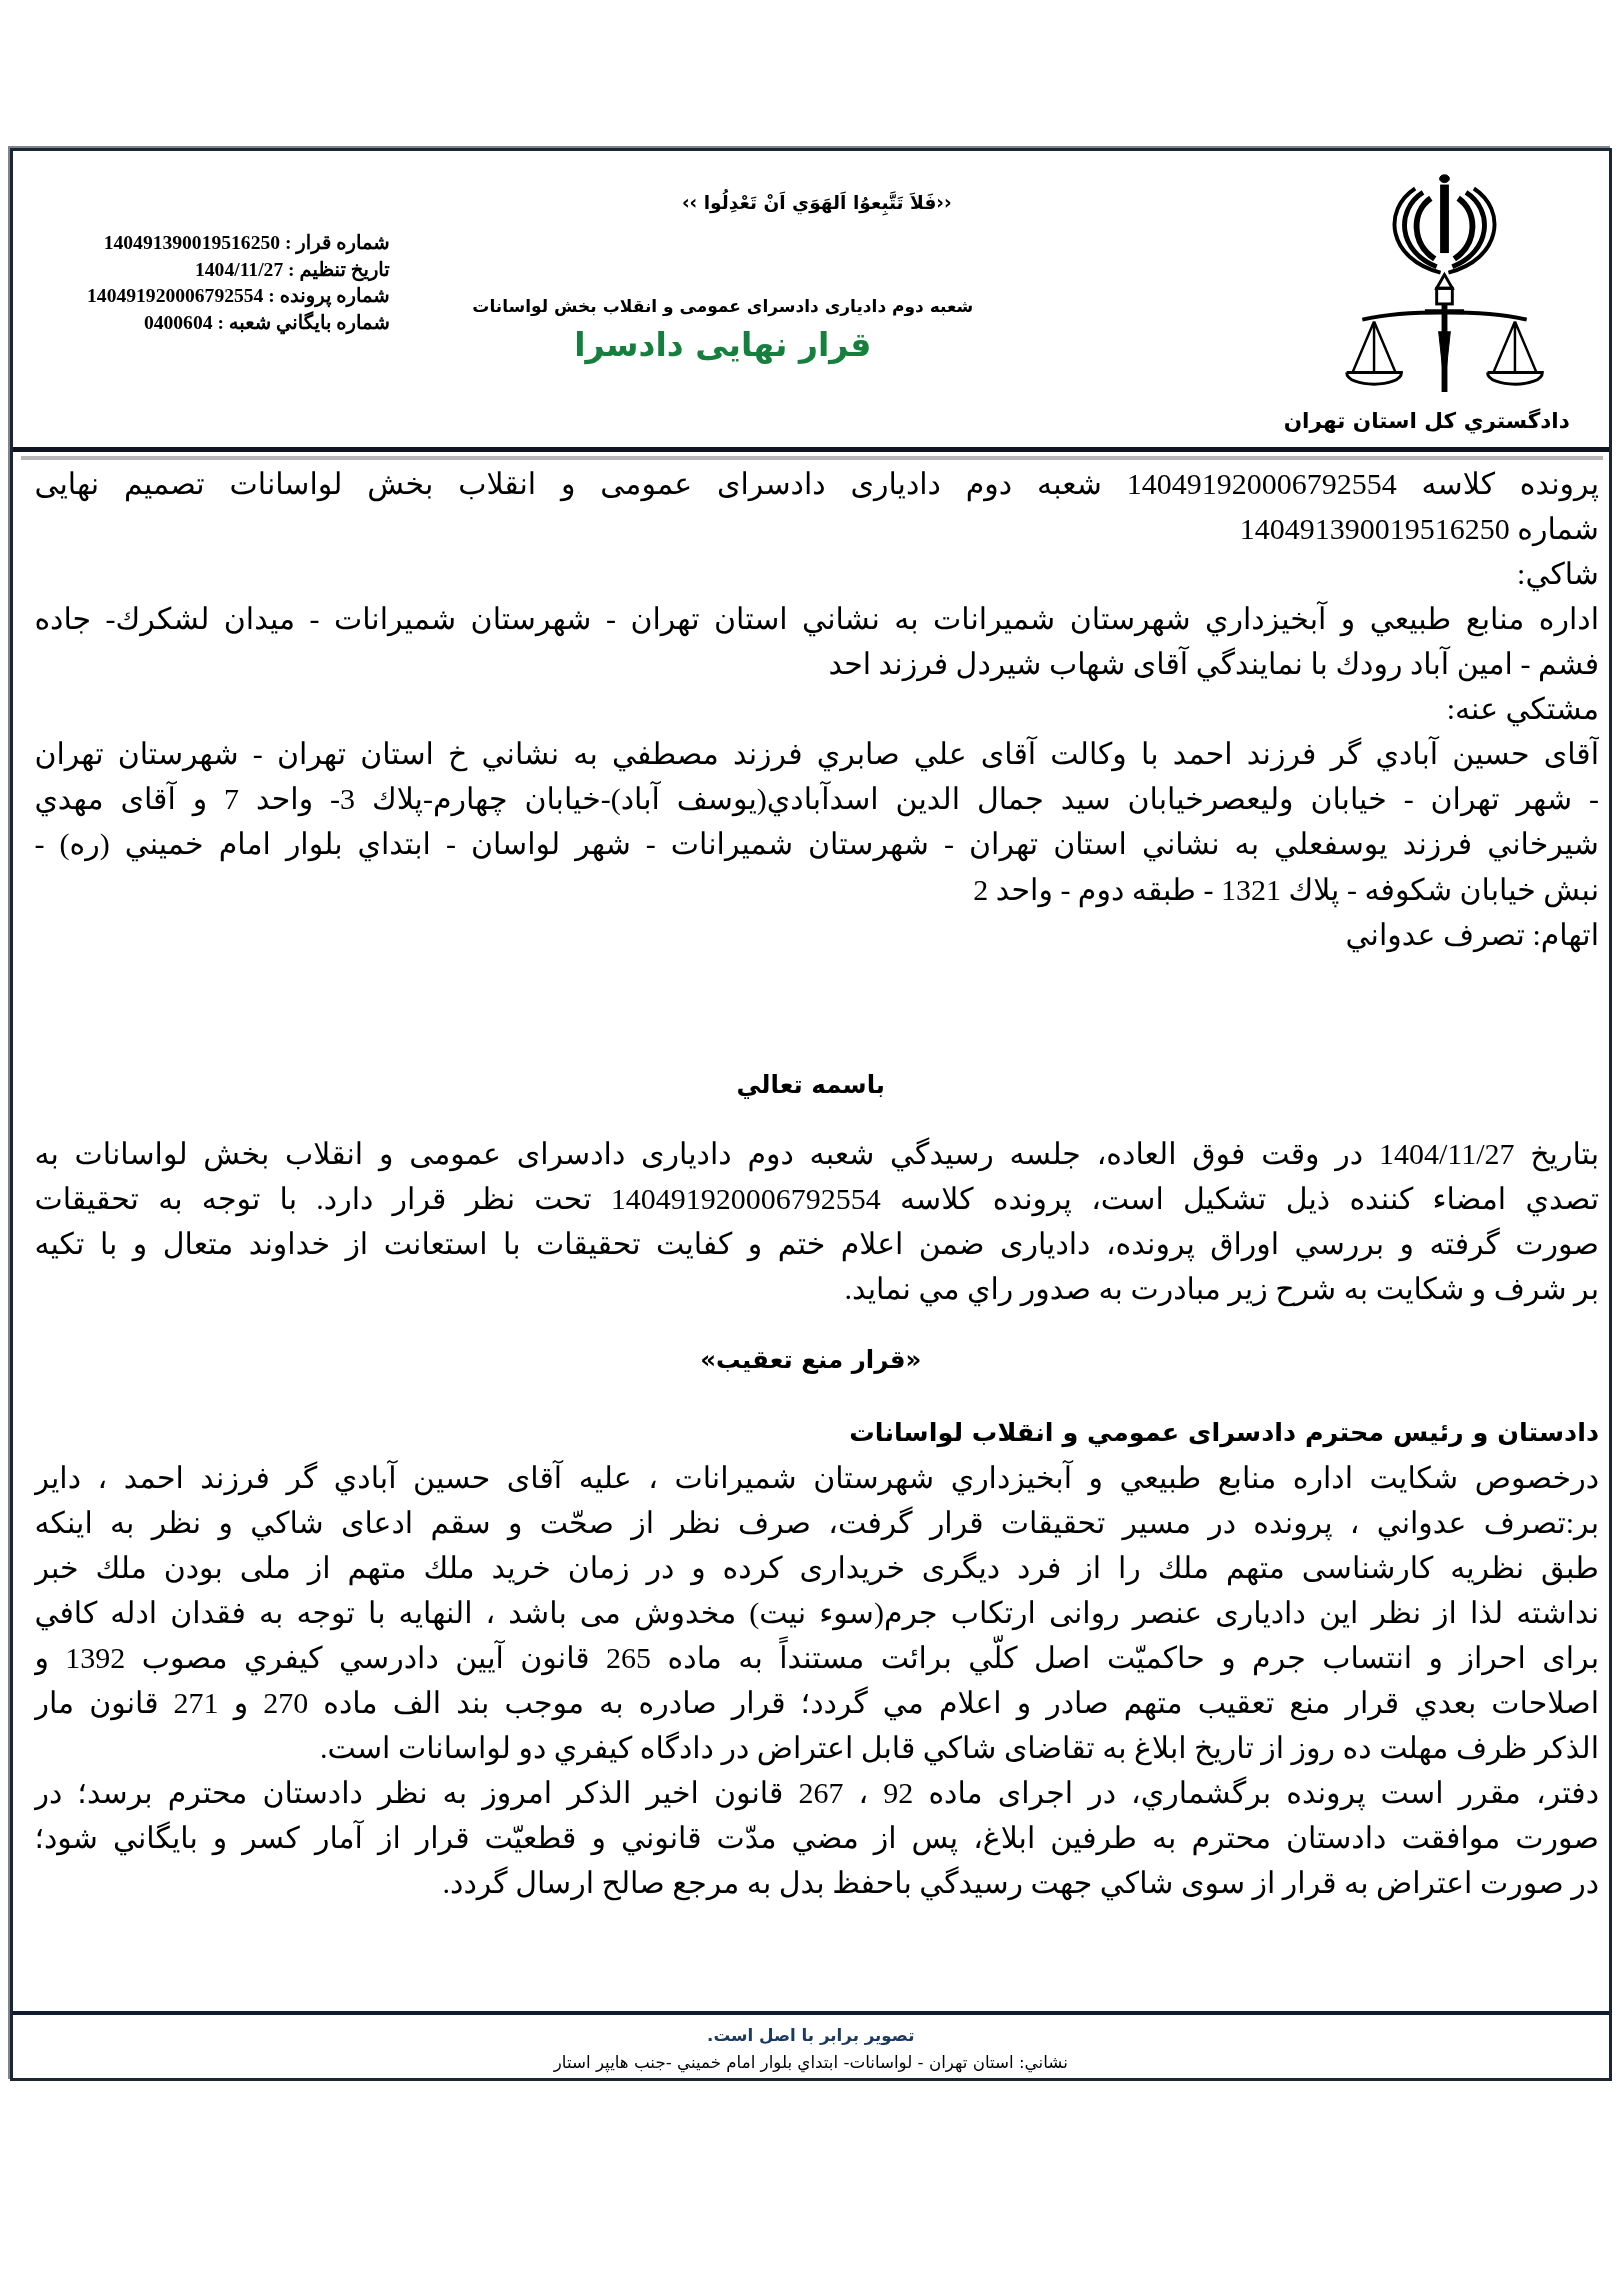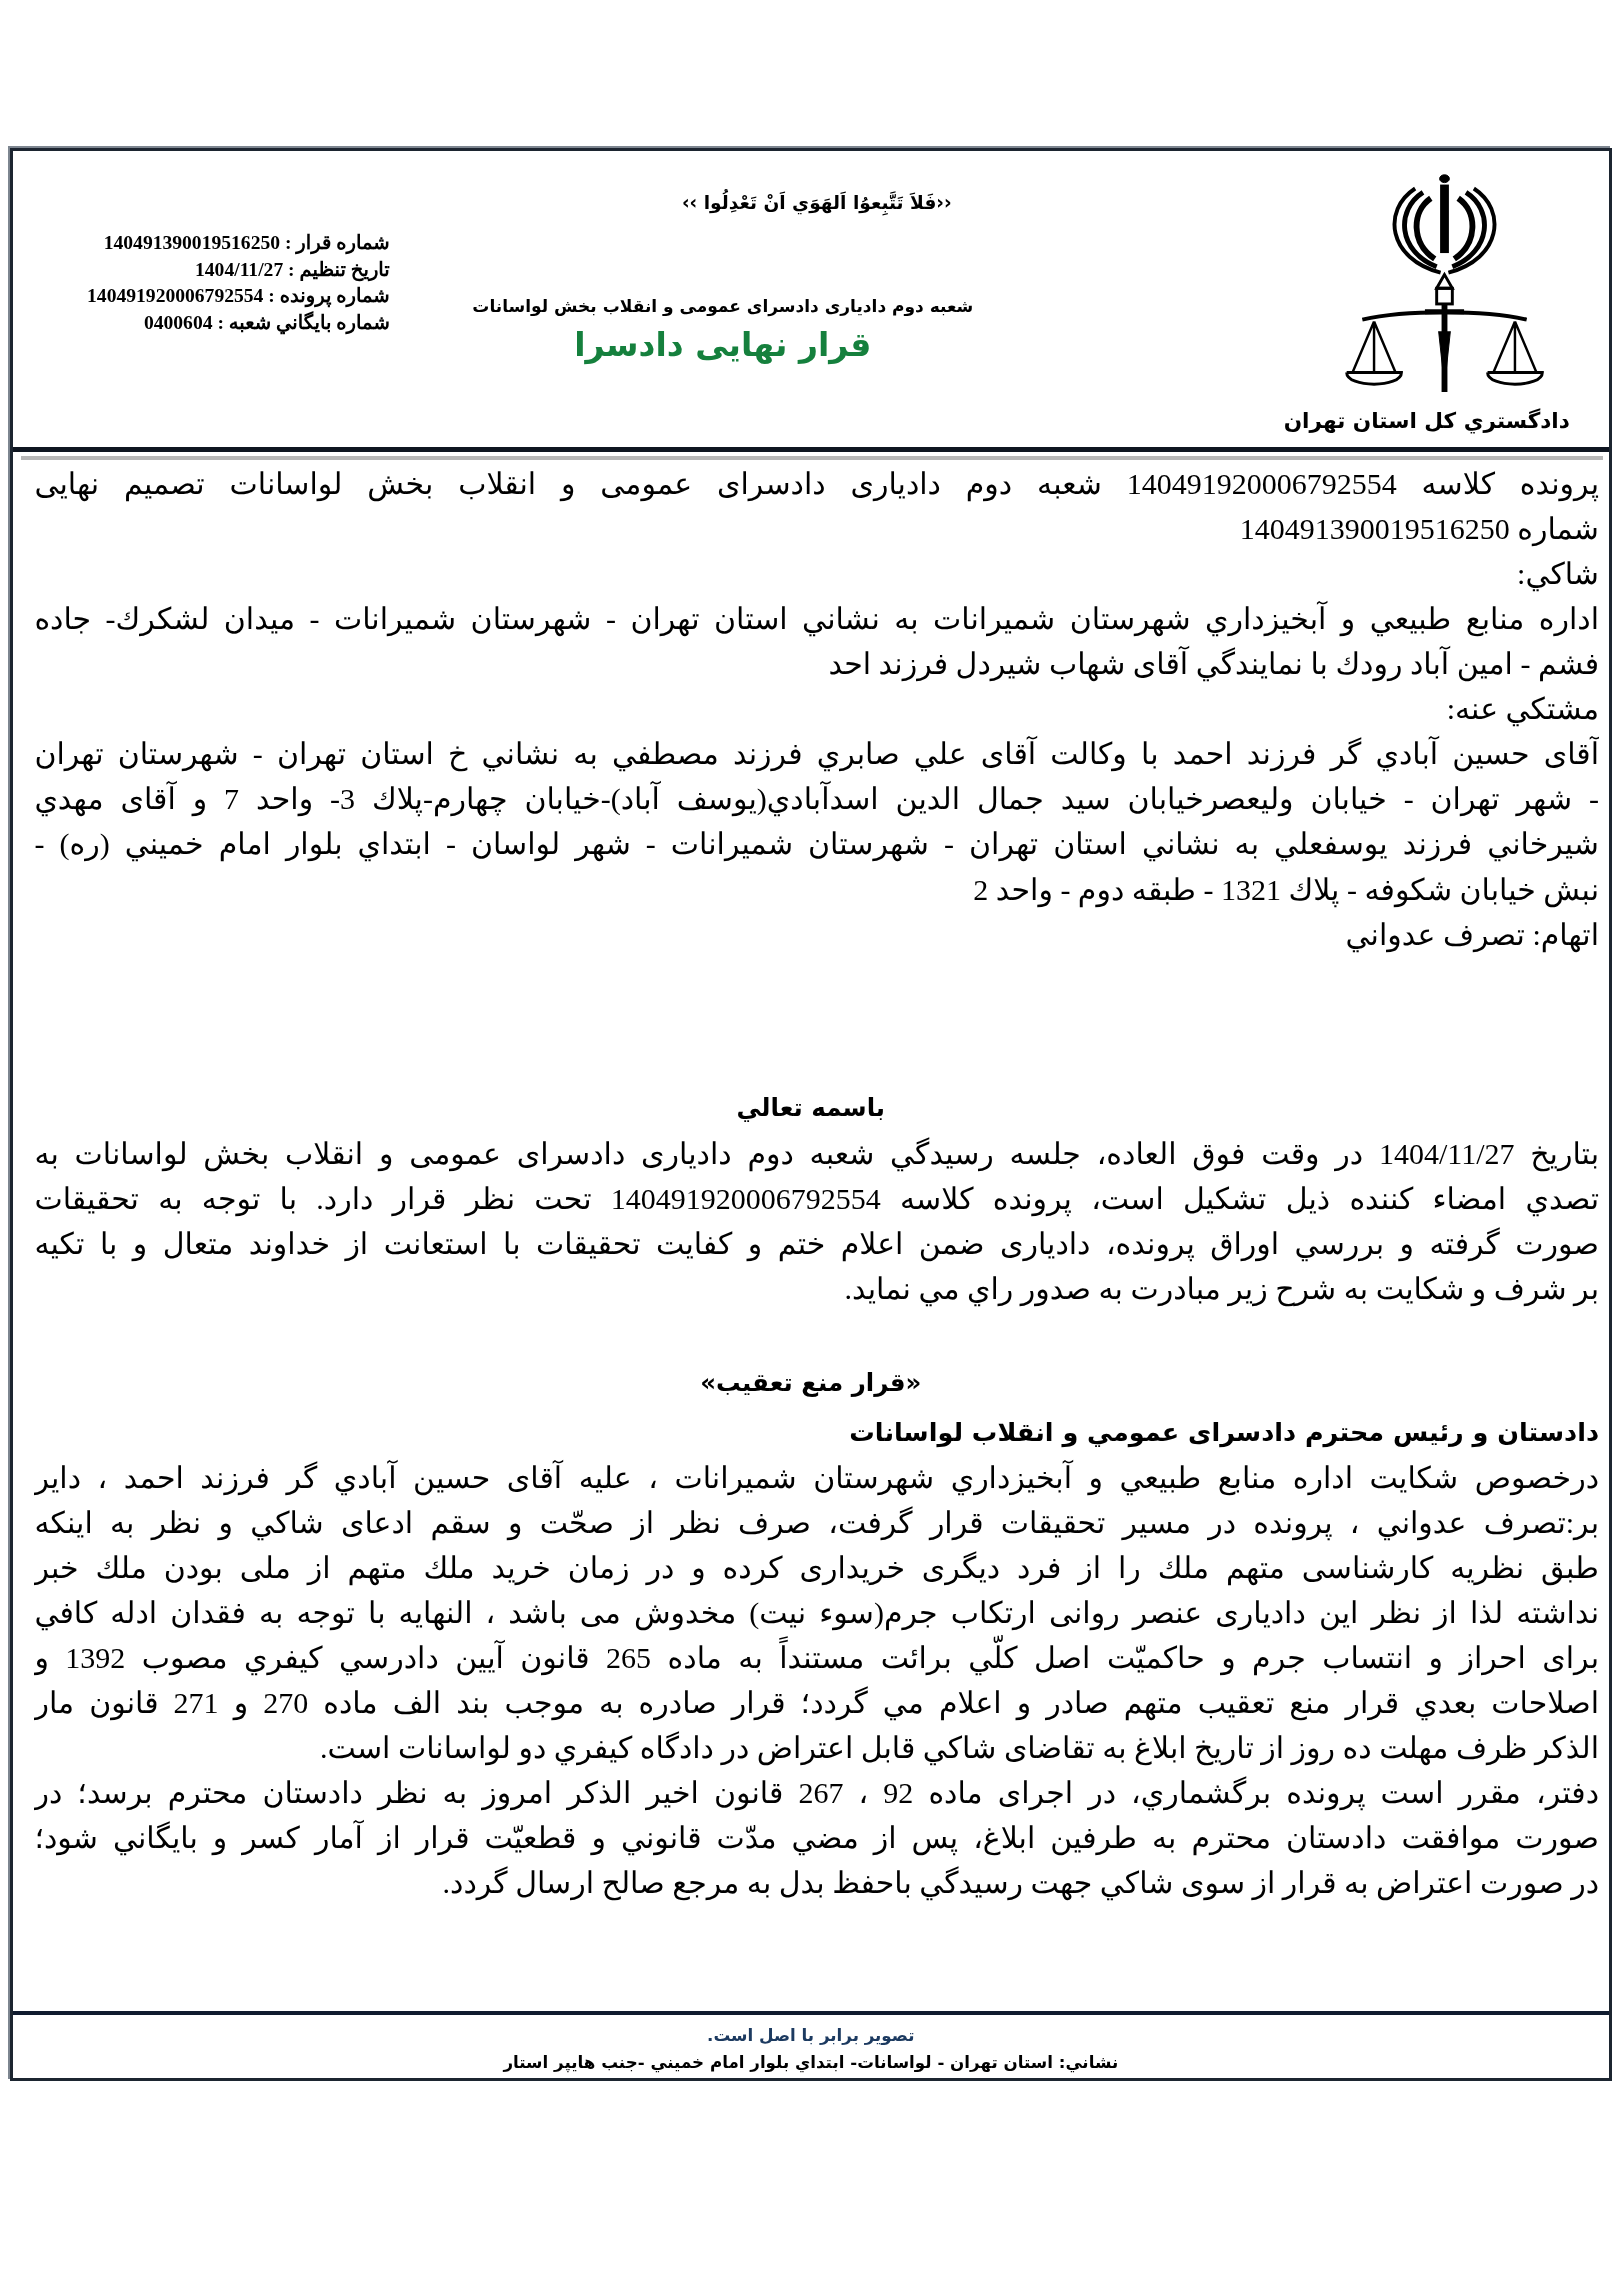--- a/index.html
+++ b/index.html
@@ -16,24 +16,24 @@
   .meta-row { position:absolute; right:0; white-space:nowrap; }
   .motto { left:0; right:0; top:41px; text-align:center; font-weight:bold; font-size:18.6px; direction:rtl; padding-left:12px; }
   .branch { left:372px; width:676px; top:145px; text-align:center; font-weight:bold; font-size:17px; direction:rtl; }
   .title { left:372px; width:676px; top:174px; text-align:center; font-weight:bold; font-size:33px; color:#15803d; direction:rtl; }
   .emblem { position:absolute; right:47px; top:13.7px; width:235px; height:227px; }
   .court { right:39px; top:257px; font-weight:bold; font-size:21.6px; direction:rtl; }
   .body-line { position:absolute; right:9.8px; left:21.6px; direction:rtl; text-align:justify; text-align-last:justify;
                font-family:"Liberation Serif","DejaVu Serif",serif; font-size:30px; line-height:45px; white-space:nowrap; overflow:hidden; }
   .body-line.last { text-align-last:right; }
   .center-h { position:absolute; left:0; right:0; text-align:center; direction:rtl; font-weight:bold;
-              font-family:"DejaVu Sans",sans-serif; font-size:24.5px;margin-top:23px; }
+              font-family:"DejaVu Sans",sans-serif; font-size:24.5px; }
   .bold-line { font-weight:bold; font-family:"DejaVu Sans",sans-serif; font-size:25.5px; }
   .foot1 { left:0; right:0; top:1874px; text-align:center; direction:rtl; color:#1c3a60; font-weight:bold; font-size:16.7px; }
-  .foot2 { left:0; right:0; top:1901px; text-align:center; direction:rtl; font-weight:bold; font-size:16.7px; }
+  .foot2 { left:0; right:0; top:1901px; text-align:center; direction:rtl; font-weight:normal; font-size:16.7px; }
 </style>
 </head>
 <body>
 
 <div class="frame">
 
   <div>
     <svg class="emblem" viewBox="0 0 240 232">
       <g fill="none" stroke="#000">
 

